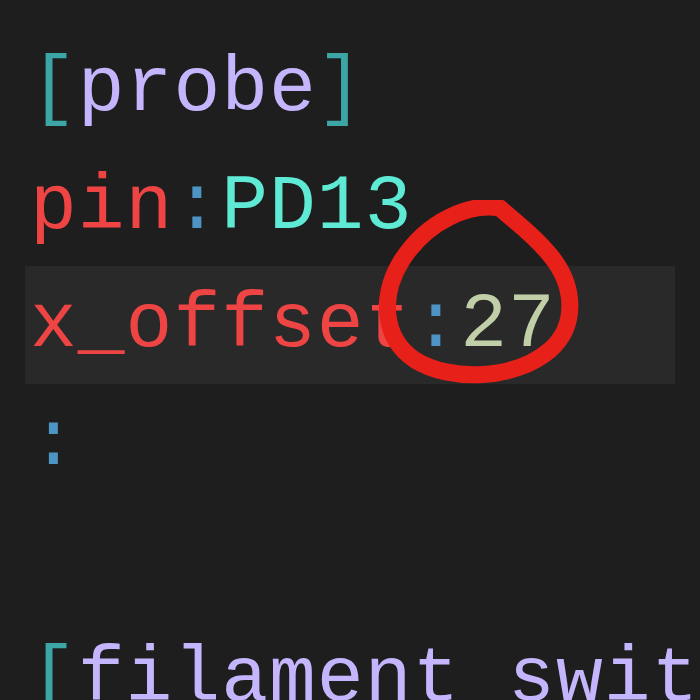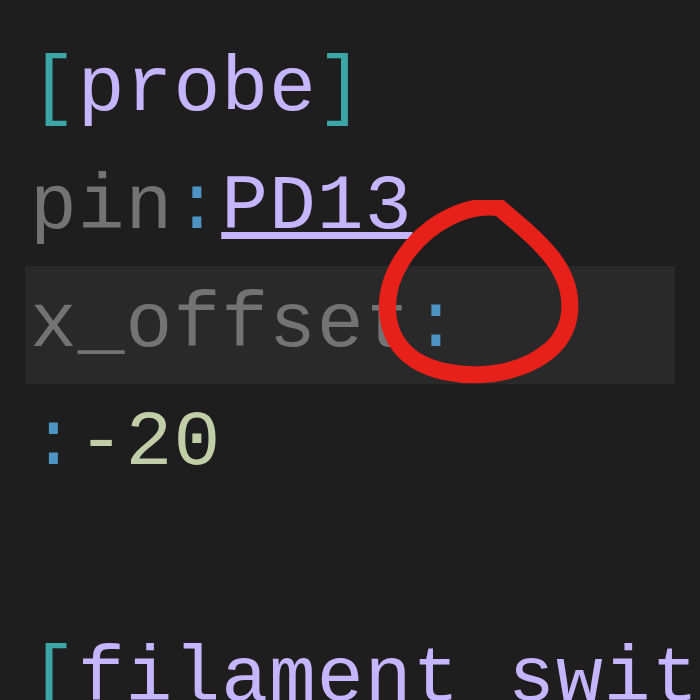--- a/index.html
+++ b/index.html
@@ -23,23 +23,23 @@
       height: 118px;
       display: flex;
       align-items: center;
       padding-left: 5px;
     }
     .line.highlighted {
       background: rgba(255,255,255,0.05);
     }
     .bracket { color: #3ca6a6; }
     .section-name { color: #c4b5fd; }
-    .key { color: #737373; }
+    .key { color: #ef4444; }
     .colon-punct { color: #4d94c4; }
-    .pin-val { color: #c4b5fd; text-decoration: underline; }
+    .pin-val { color: #5eead4; }
     .num-val { color: #c1cfa8; }
     .annotation {
       position: absolute;
       top: 200px;
       left: 350px;
       pointer-events: none;
     }
   </style>
 </head>
 <body>
@@ -54,25 +54,25 @@
 
   <div class="line">
     <span class="key">pin</span>
       <span class="colon-punct">:</span>
       <span class="pin-val">PD13</span>
   </div>
 
   <div class="line highlighted">
     <span class="key">x_offset</span>
       <span class="colon-punct">:</span>
+      <span class="num-val">27</span>
   </div>
 
   <div class="line">
       <span class="colon-punct">:</span>
-      <span class="num-val">-20</span>
   </div>
 
   <div class="line"></div>
 
   <div class="line">
     <span class="bracket">[</span>
       <span class="section-name">filament_swit</span>
   </div>
 
   <svg class="annotation" width="260" height="220" viewBox="0 0 260 220">

